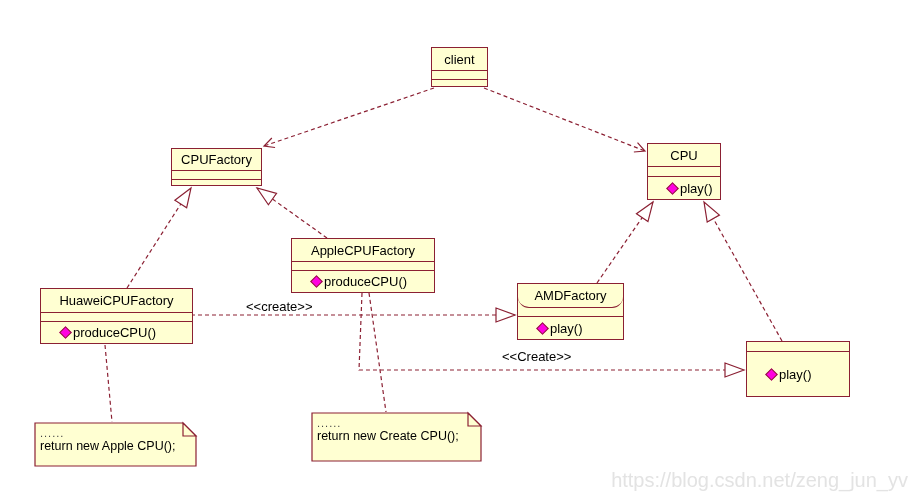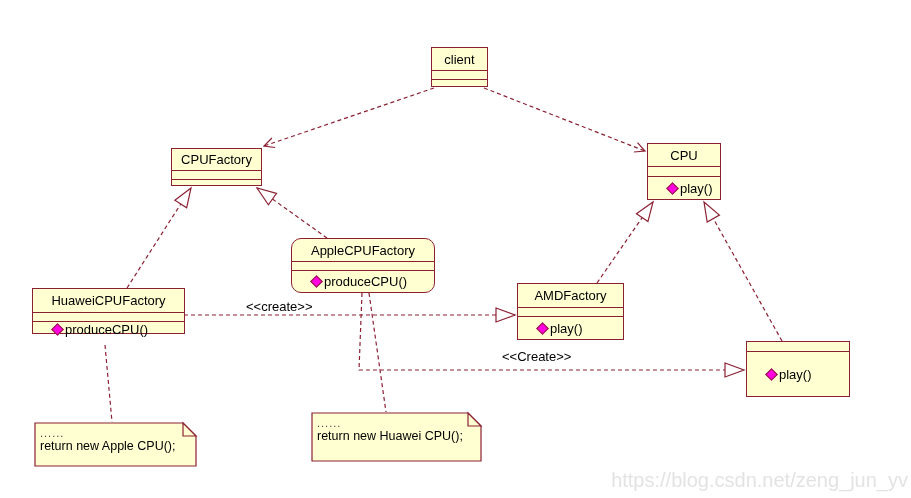--- a/index.html
+++ b/index.html
@@ -78,40 +78,40 @@
 
   <div class="uml-class" style="left:647px;top:143px;width:74px;height:57px;">
     <div class="cls-name" style="height:22px;">CPU</div>
     <div class="cls-attrs" style="height:9px;"></div>
     <div class="cls-ops">
       <span class="diamond"></span>
       <span>play()</span>
     </div>
   </div>
 
-  <div class="uml-class" style="left:291px;top:238px;width:144px;height:55px;border-radius:10px;">
+  <div class="uml-class" style="left:291px;top:238px;width:144px;height:55px;">
     <div class="cls-name" style="height:22px;">AppleCPUFactory</div>
     <div class="cls-attrs" style="height:8px;"></div>
     <div class="cls-ops">
       <span class="diamond"></span>
       <span>produceCPU()</span>
     </div>
   </div>
 
-  <div class="uml-class" style="left:32px;top:288px;width:153px;height:46px;">
+  <div class="uml-class" style="left:40px;top:288px;width:153px;height:56px;">
     <div class="cls-name" style="height:23px;">HuaweiCPUFactory</div>
     <div class="cls-attrs" style="height:8px;"></div>
     <div class="cls-ops">
       <span class="diamond"></span>
       <span>produceCPU()</span>
     </div>
   </div>
 
   <div class="uml-class" style="left:517px;top:283px;width:107px;height:57px;">
-    <div class="cls-name" style="height:23px;">AMDFactory</div>
+    <div class="cls-name" style="height:23px;border-radius:11px;">AMDFactory</div>
     <div class="cls-attrs" style="height:8px;"></div>
     <div class="cls-ops">
       <span class="diamond"></span>
       <span>play()</span>
     </div>
   </div>
 
   <div class="uml-class" style="left:746px;top:341px;width:104px;height:56px;">
     <div class="cls-attrs" style="height:9px;"></div>
     <div class="cls-ops">
@@ -122,18 +122,18 @@
 
   <span class="edge-label" style="left:246px;top:299px;">&lt;&lt;create&gt;&gt;</span>
   <span class="edge-label" style="left:502px;top:349px;">&lt;&lt;Create&gt;&gt;</span>
 
   <div class="note-text" style="left:40px;top:428px;">
     <div class="note-dots">......</div>
     <div>return new Apple CPU();</div>
   </div>
   <div class="note-text" style="left:317px;top:418px;">
     <div class="note-dots">......</div>
-    <div>return new Huawei CPU();</div>
+    <div>return new Create CPU();</div>
   </div>
 
   <div class="watermark">https://blog.csdn.net/zeng_jun_yv</div>
 
 </div>
 
 </body></html>

